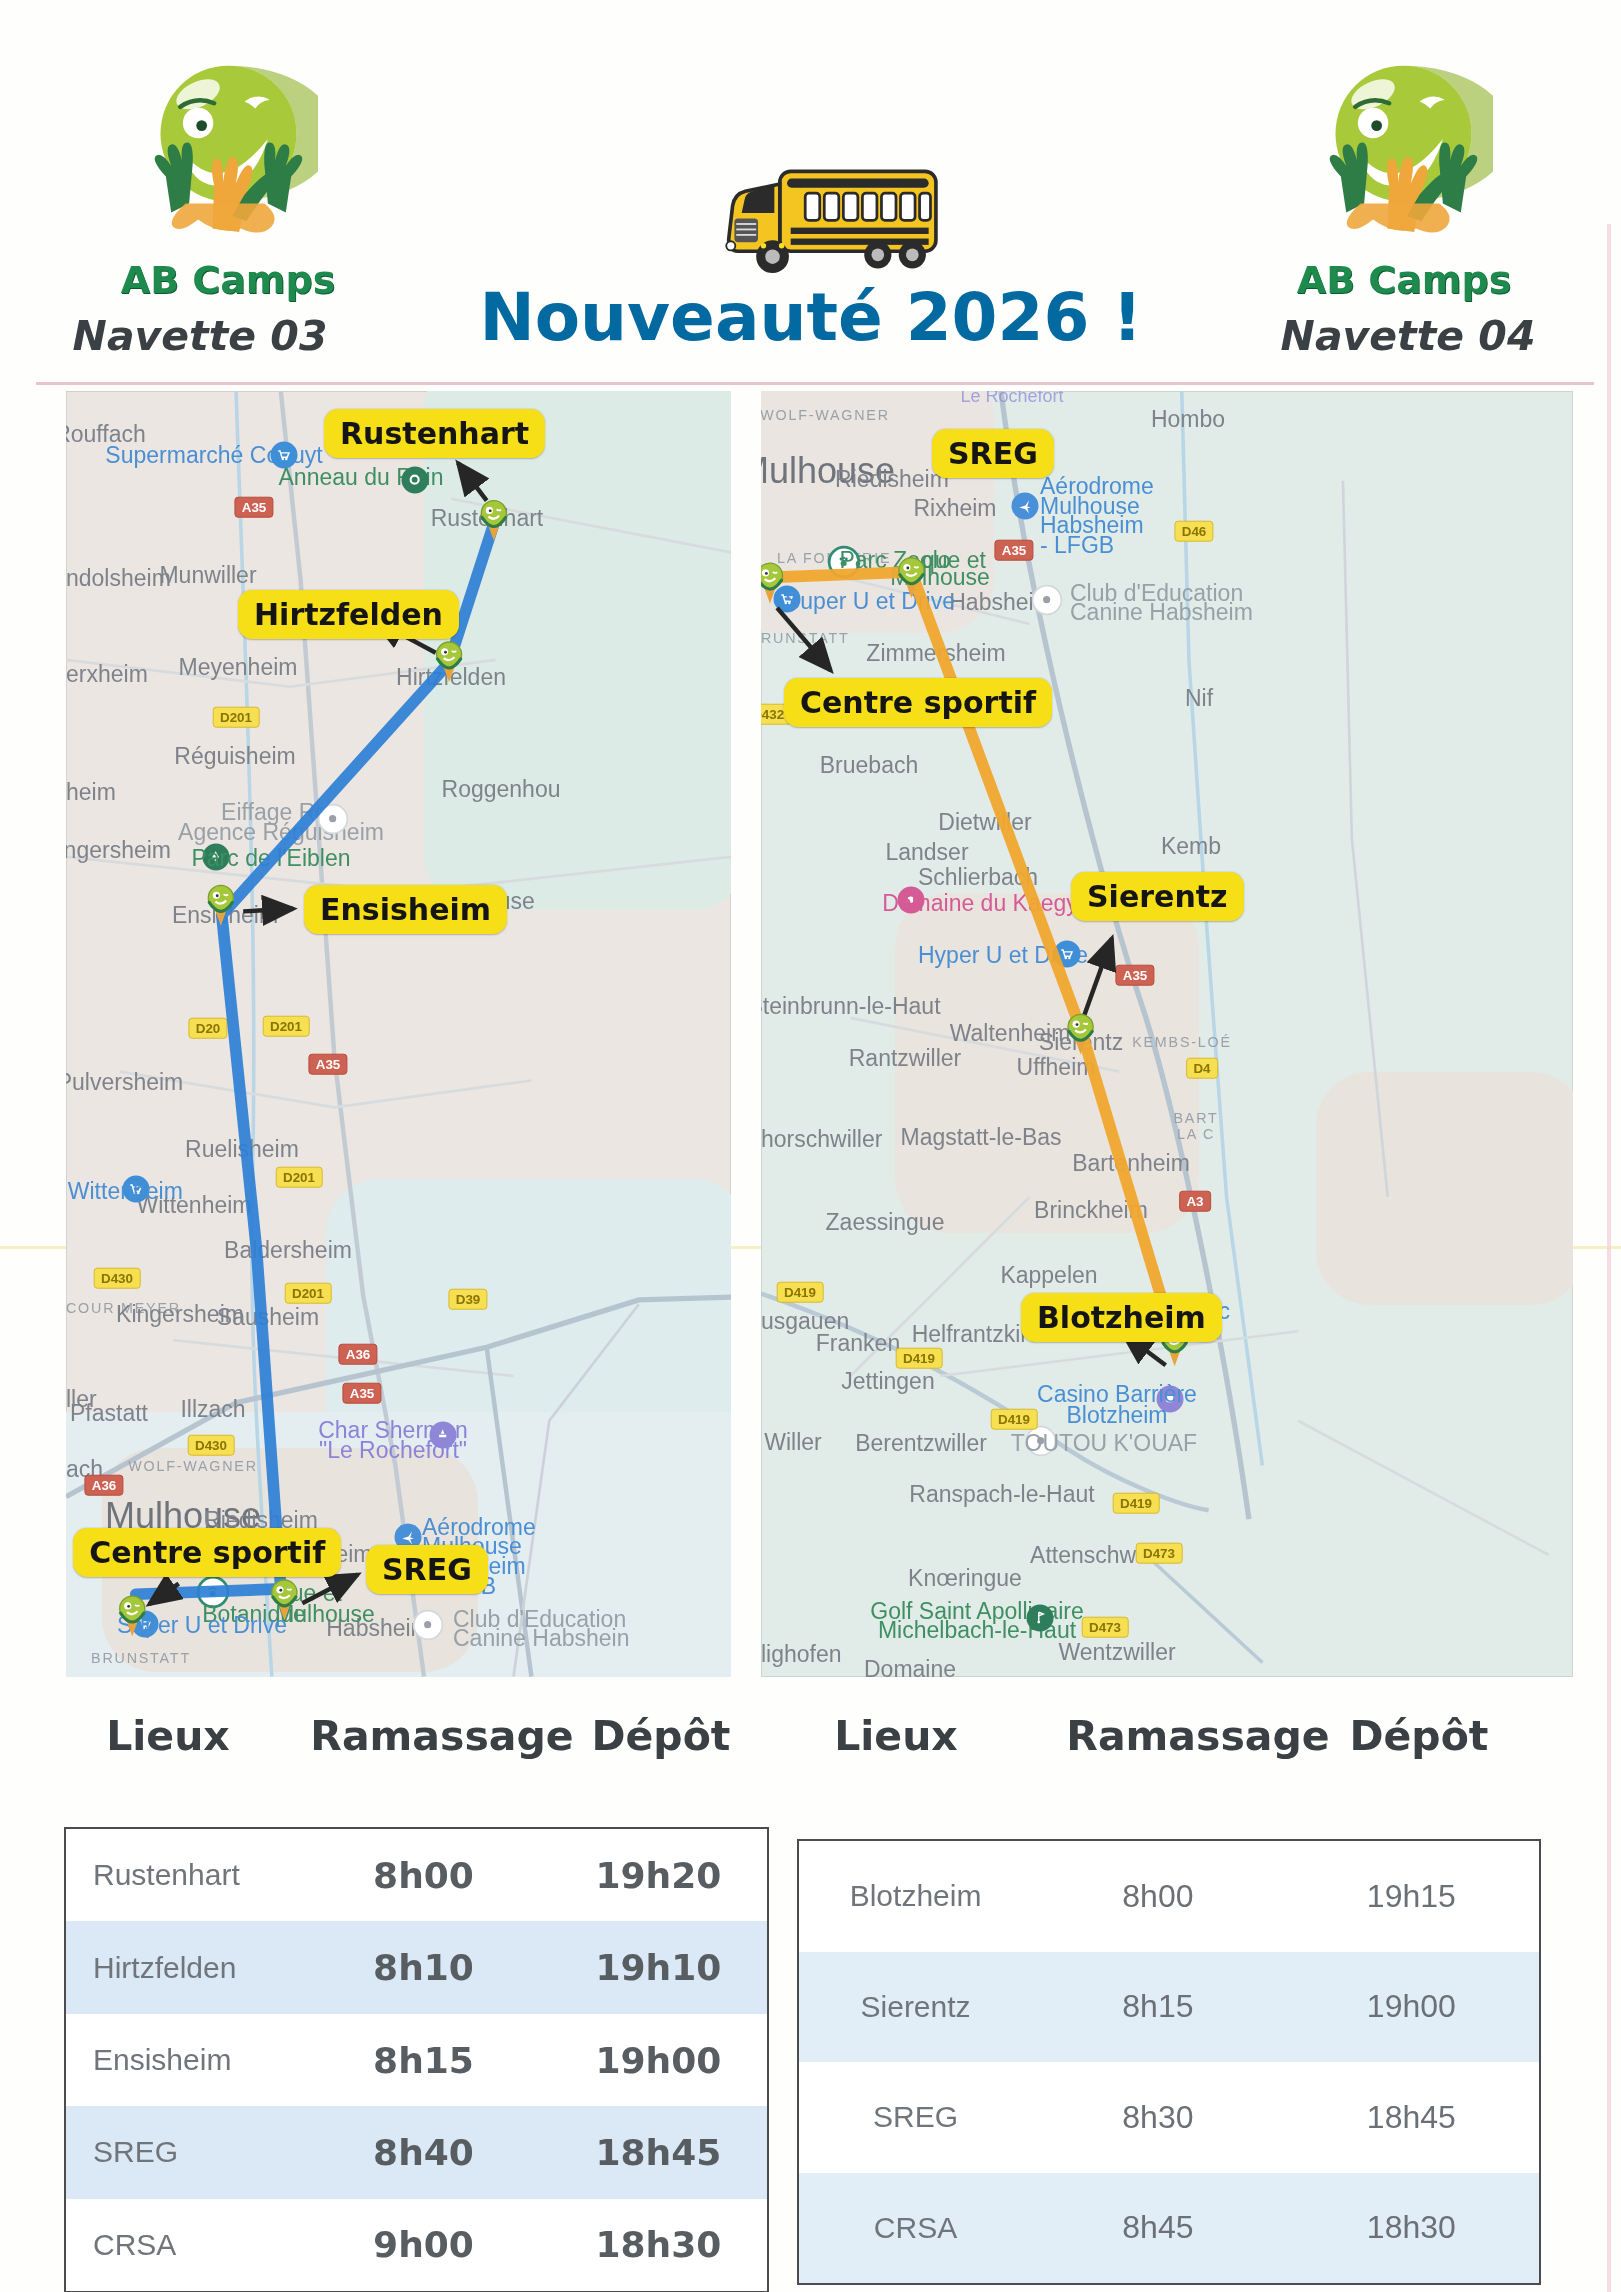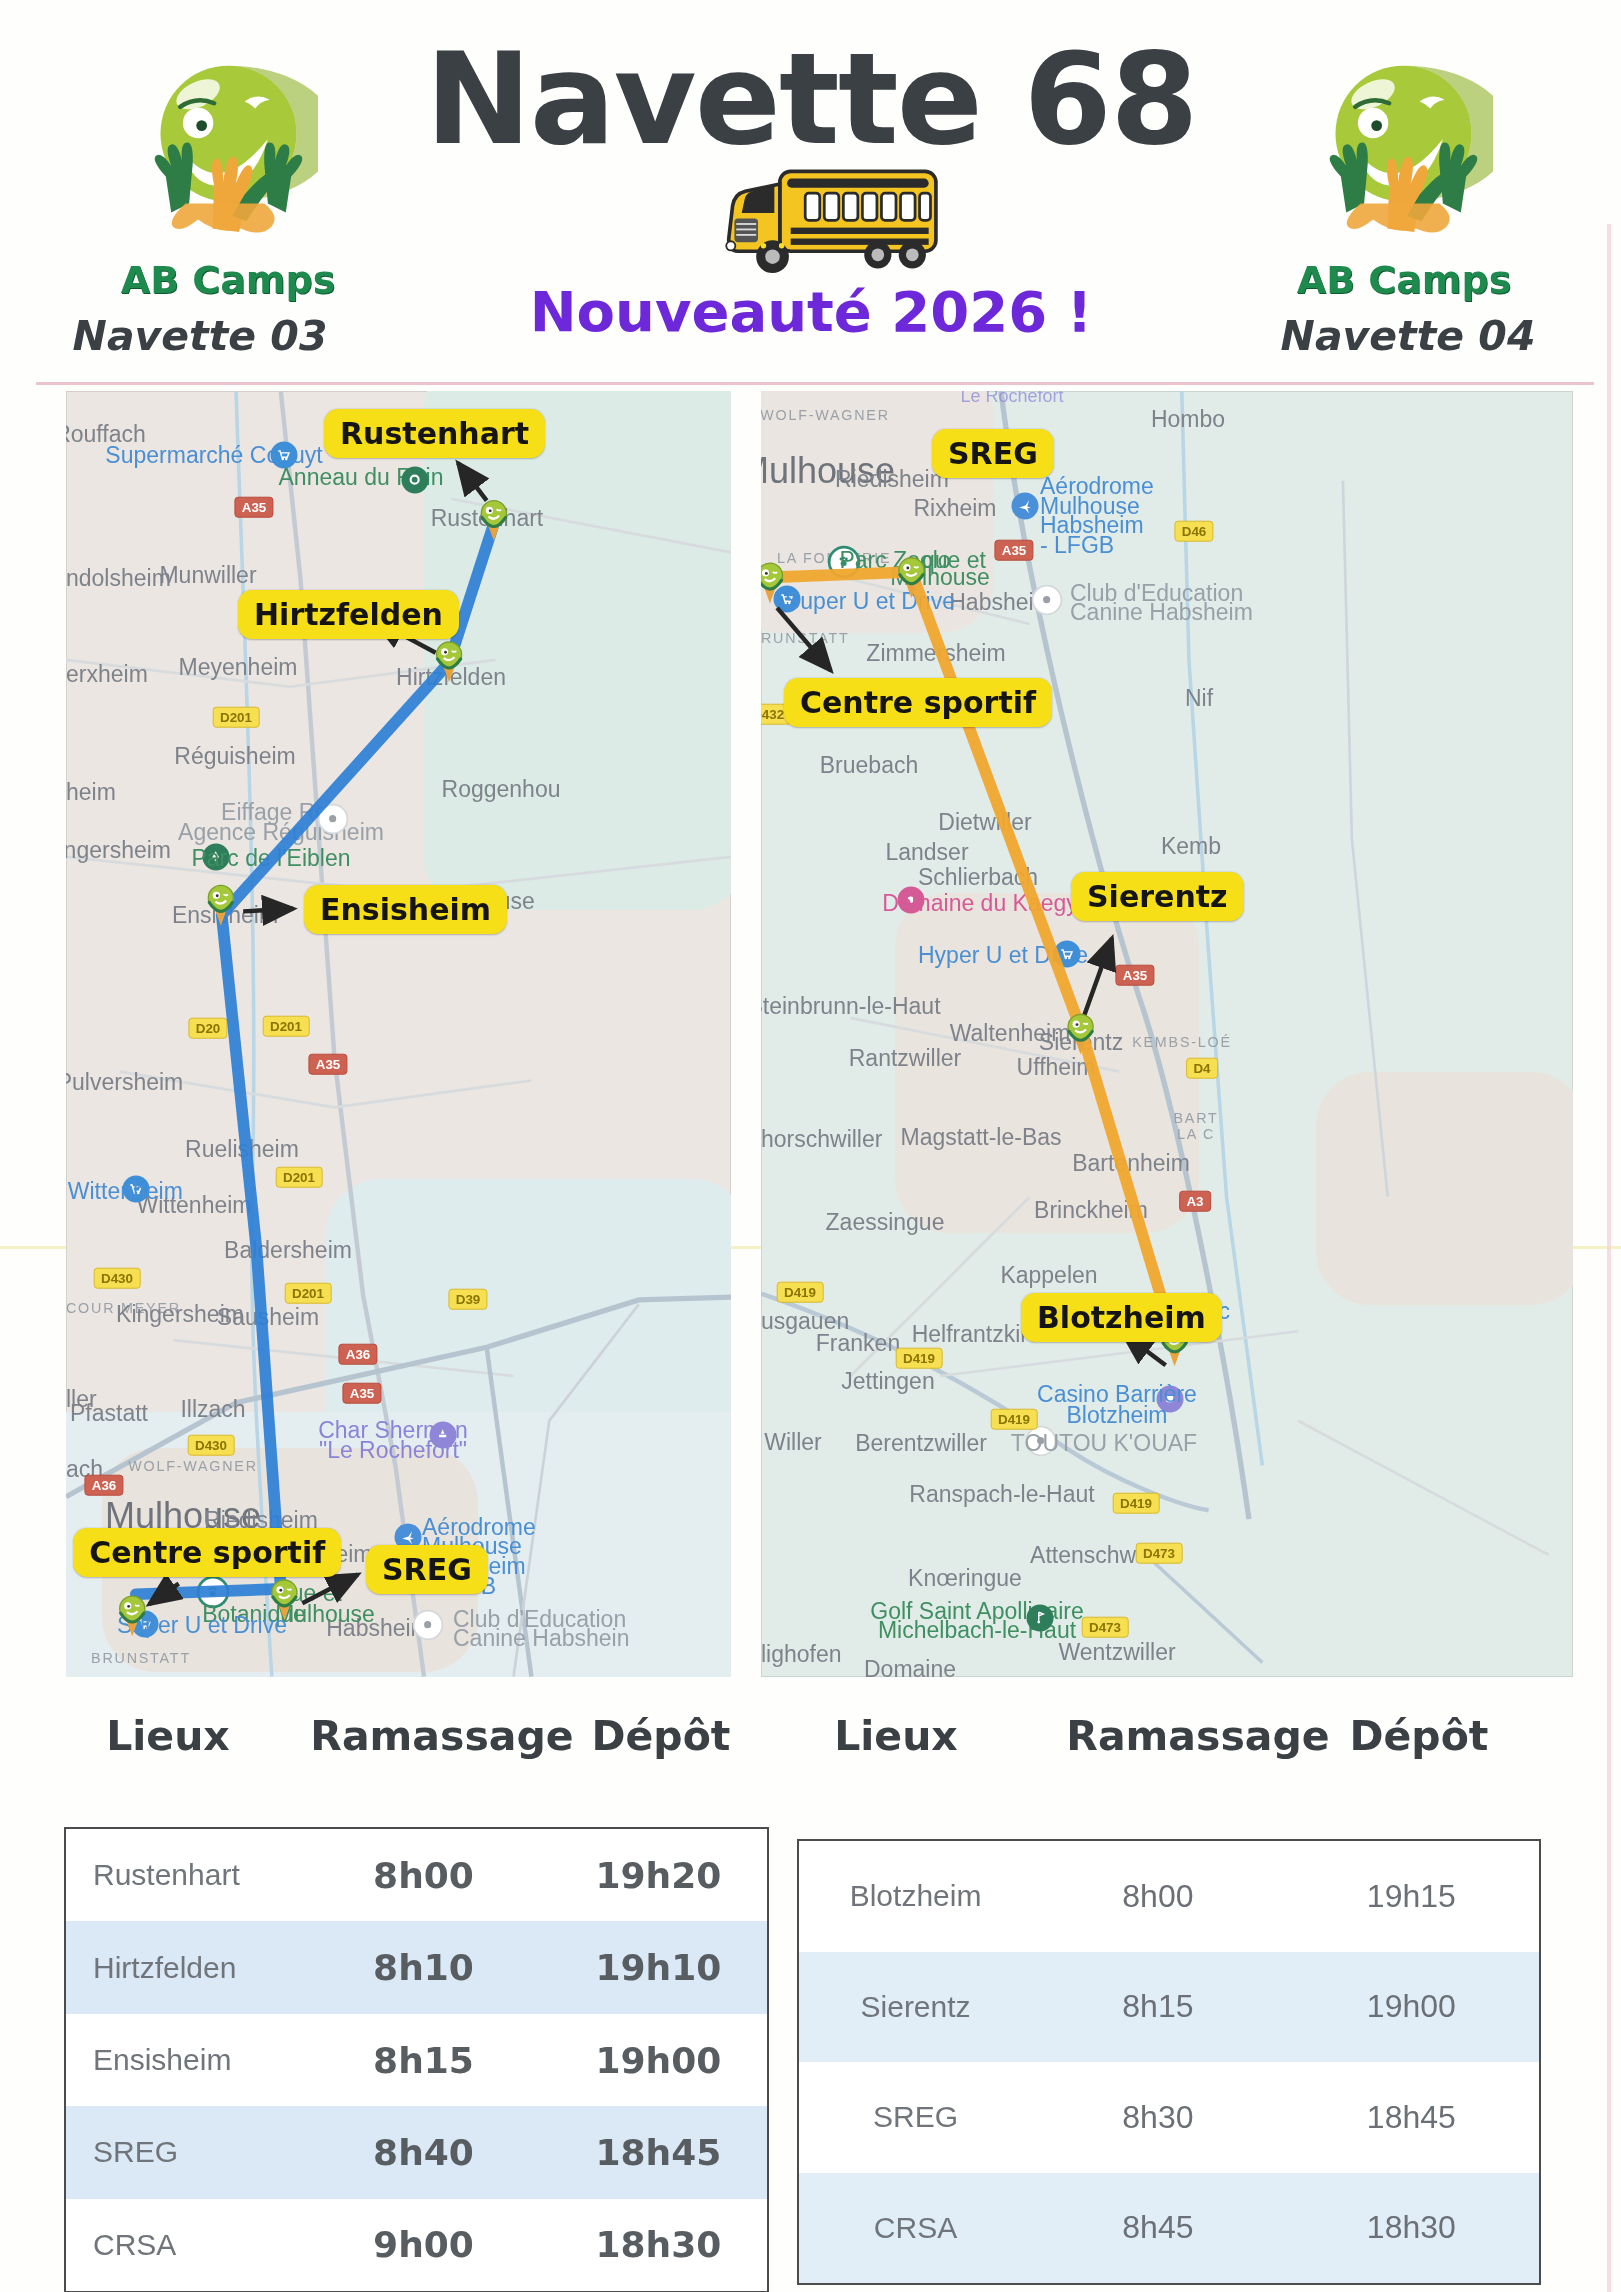--- a/index.html
+++ b/index.html
@@ -3,22 +3,22 @@
 <meta charset="utf-8">
 <style>
   html,body{margin:0;padding:0;background:#ffffff;}
   .page{position:relative;width:1621px;height:2293px;background:#fefefd;overflow:hidden;
         font-family:"Liberation Sans", sans-serif;}
   
   .title{position:absolute;left:811px;top:25px;transform:translateX(-50%);
          font-family:"DejaVu Sans", sans-serif;font-weight:bold;font-size:127px;
          color:#3b4044;letter-spacing:-1.8px;white-space:nowrap;}
   .subtitle{position:absolute;left:811px;top:279px;transform:translateX(-50%);
-         font-family:"DejaVu Sans", sans-serif;font-weight:bold;font-size:56px;
-         color:#6d28d9;white-space:nowrap;}
+         font-family:"DejaVu Sans", sans-serif;font-weight:bold;font-size:66px;
+         color:#0369a1;white-space:nowrap;}
   .logo{position:absolute;width:179px;height:204px;}
   .brand{position:absolute;transform:translateX(-50%);font-family:"DejaVu Sans", sans-serif;
          font-weight:bold;font-size:38px;color:#1f8a4d;text-shadow:0.9px 0.9px 0 #0e5a2f;white-space:nowrap;}
   .navnum{position:absolute;transform:translateX(-50%);font-family:"DejaVu Sans", sans-serif;
          font-weight:bold;font-style:italic;font-size:41px;color:#3b4044;white-space:nowrap;}
   .pinkline{position:absolute;background:#eac3cc;}
   .scanline{position:absolute;background:#ece37f;opacity:.45;}
   .vpink{position:absolute;background:#f3cdd8;opacity:.7;}
   
   .map{position:absolute;overflow:hidden;box-shadow:inset 0 0 0 0.9px rgba(0,0,0,.10);}
@@ -133,21 +133,20 @@
             <circle cx="70" cy="116" r="8"></circle>
             <circle cx="186" cy="114" r="7"></circle>
             <circle cx="224" cy="114" r="7"></circle>
           </g>
         <circle cx="60" cy="104" r="3" fill="#f7e01d"></circle>
           <circle cx="80" cy="104" r="3" fill="#f7e01d"></circle>
       </g>
     </defs>
   </svg>
 
-  <div class="title">Navette 68</div>
   <svg class="logo" style="left:139px;top:50px" viewBox="0 0 200 225">
       <use href="#apple-logo"></use>
     </svg>
   <div class="brand" style="left:228px;top:258px">AB Camps</div>
   <div class="navnum" style="left:200px;top:312px">Navette 03</div>
 
   <svg style="position:absolute;left:709px;top:150px;width:236px;height:148px" viewBox="0 0 260 160">
       <use href="#bus"></use>
     </svg>
   <div class="subtitle">Nouveauté 2026 !</div>

